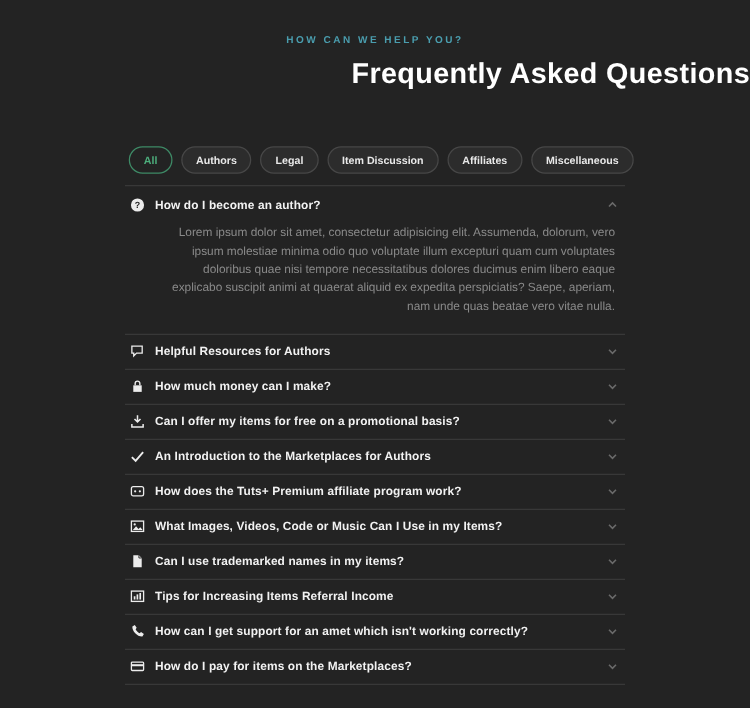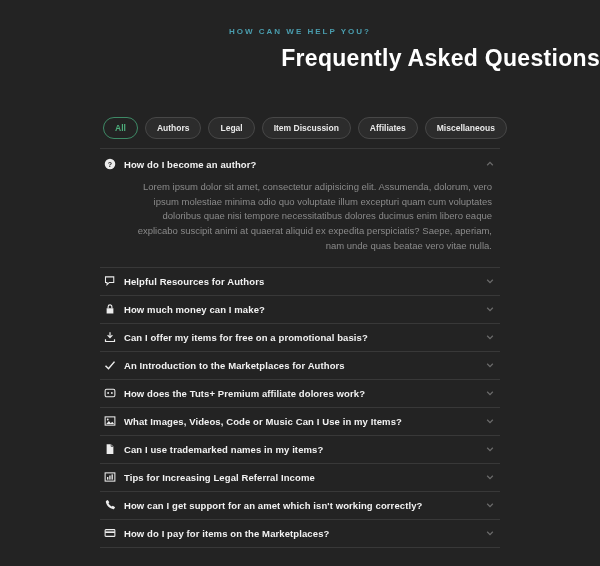--- a/index.html
+++ b/index.html
@@ -197,21 +197,21 @@
 
     <div class="acc-item">
       <div class="acc-header">
         <span class="ico">
           <svg viewBox="0 0 16 16">
               <rect x="1.5" y="3" width="13" height="10" rx="2" fill="none" stroke="#ececec" stroke-width="1.4"></rect>
               <circle cx="5.5" cy="8" r="1.2" fill="#ececec"></circle>
               <circle cx="10.5" cy="8" r="1.2" fill="#ececec"></circle>
             </svg>
         </span>
-        <span class="acc-title">How does the Tuts+ Premium affiliate dolores work?</span>
+        <span class="acc-title">How does the Tuts+ Premium affiliate program work?</span>
         <span class="chev">
           <svg viewBox="0 0 10 10">
               <polyline points="1.5,3.5 5,7 8.5,3.5" fill="none" stroke="#6a6a6a" stroke-width="1.6"></polyline>
             </svg>
         </span>
       </div>
     </div>
 
     <div class="acc-item">
       <div class="acc-header">
@@ -251,21 +251,21 @@
     <div class="acc-item">
       <div class="acc-header">
         <span class="ico">
           <svg viewBox="0 0 16 16">
               <rect x="1.5" y="2.5" width="13" height="11" fill="none" stroke="#ececec" stroke-width="1.4"></rect>
               <rect x="4" y="8" width="1.8" height="3.5" fill="#ececec"></rect>
               <rect x="7" y="6" width="1.8" height="5.5" fill="#ececec"></rect>
               <rect x="10" y="4.5" width="1.8" height="7" fill="#ececec"></rect>
             </svg>
         </span>
-        <span class="acc-title">Tips for Increasing Legal Referral Income</span>
+        <span class="acc-title">Tips for Increasing Items Referral Income</span>
         <span class="chev">
           <svg viewBox="0 0 10 10">
               <polyline points="1.5,3.5 5,7 8.5,3.5" fill="none" stroke="#6a6a6a" stroke-width="1.6"></polyline>
             </svg>
         </span>
       </div>
     </div>
 
     <div class="acc-item">
       <div class="acc-header">

